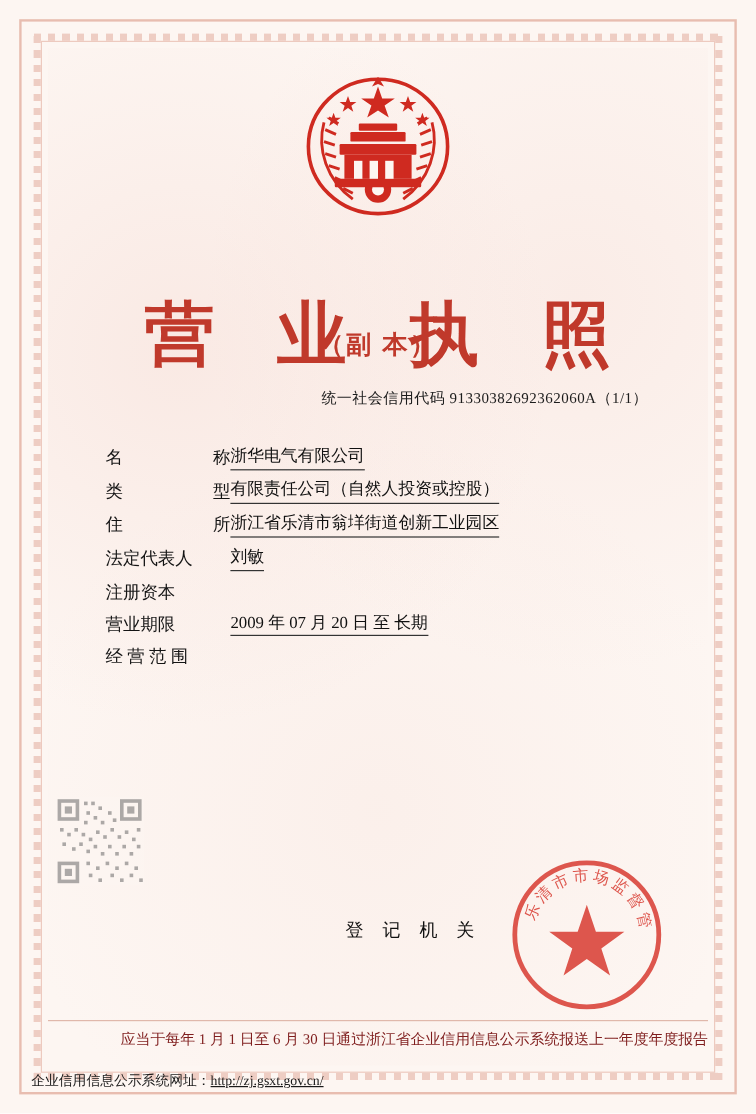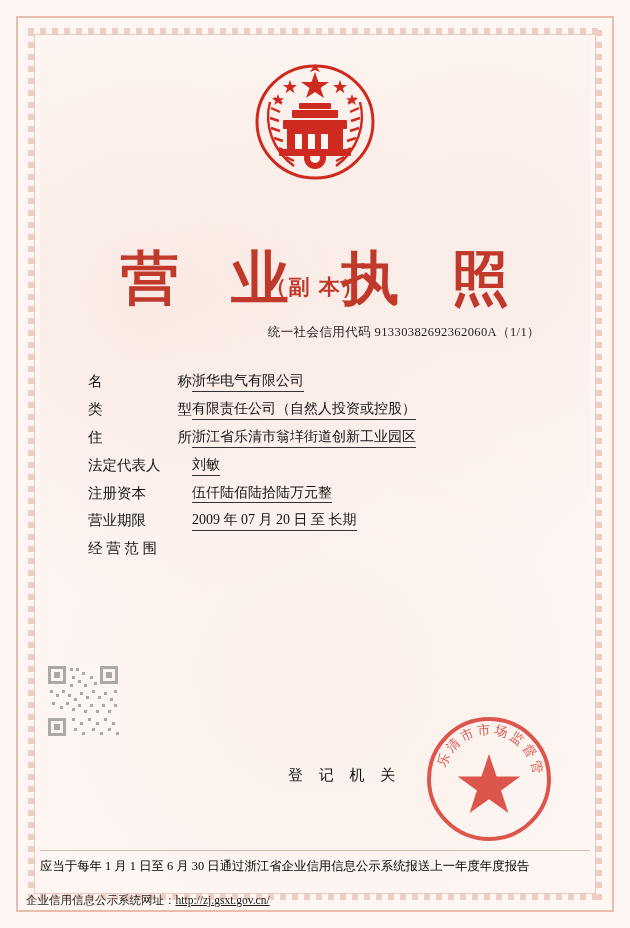--- a/index.html
+++ b/index.html
@@ -191,23 +191,23 @@
     width: 74px;
     height: 74px;
     opacity: .55;
   }
 
   .notice {
     position: absolute;
     left: 40px;
     right: 40px;
     top: 850px;
-    text-align: left;
+    text-align: right;
     font-size: 12.4px;
-    color: #000000;
+    color: #7f1d1d;
     border-top: 1px solid #e0b8ab;
     padding-top: 7px;
   }
 
   .footer {
     position: absolute;
     left: 26px;
     right: 26px;
     top: 893px;
     display: flex;
@@ -297,21 +297,20 @@
     <div class="row">
       <div class="label">
           <span>法定代表人</span>
         </div>
       <div class="value underline">刘敏</div>
     </div>
     <div class="row">
       <div class="label">
           <span>注册资本</span>
         </div>
-      <div class="value underline">伍仟陆佰陆拾陆万元整</div>
     </div>
     <div class="row">
       <div class="label">
           <span>营业期限</span>
         </div>
       <div class="value underline">2009 年 07 月 20 日 至 长期</div>
     </div>
     <div class="row">
       <div class="label">
           <span>经 营 范 围</span>

